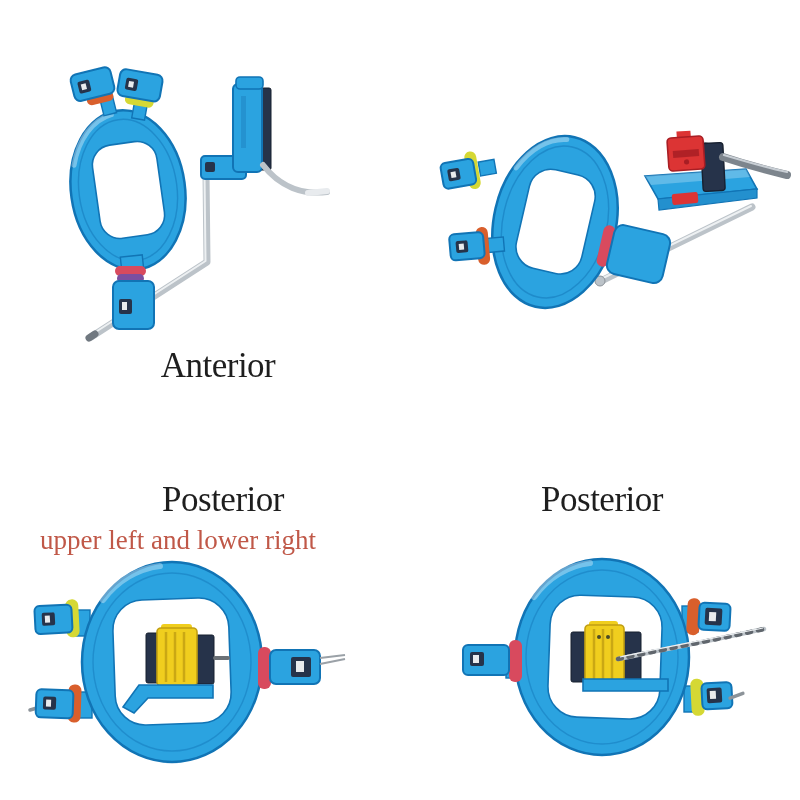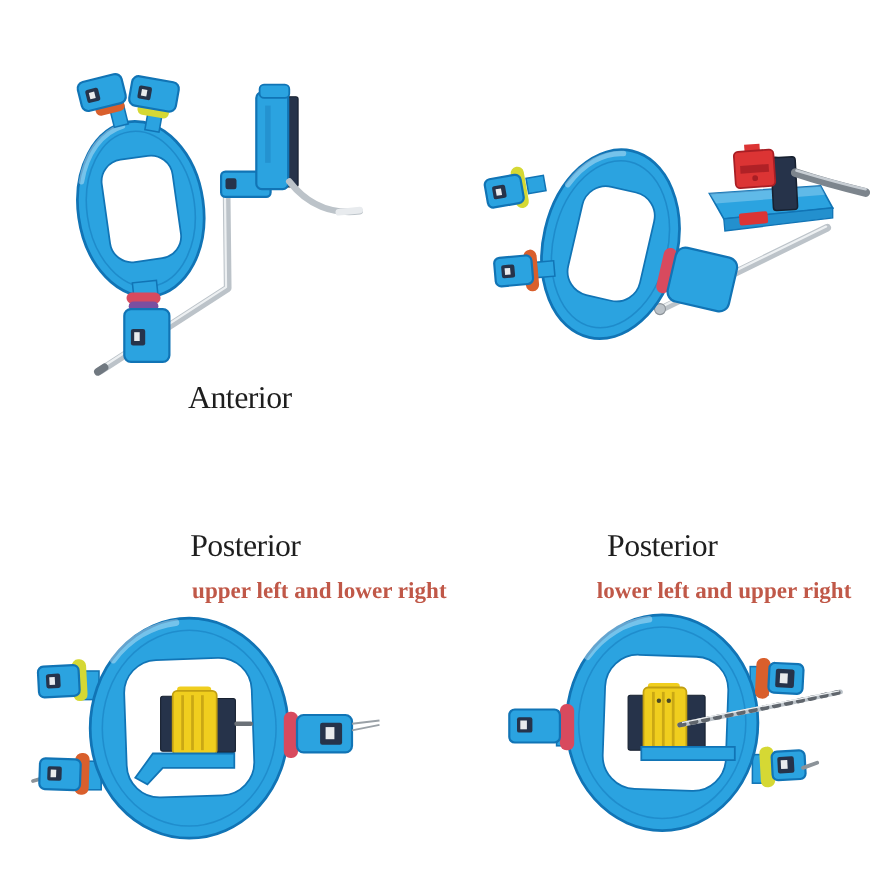--- a/index.html
+++ b/index.html
@@ -1,23 +1,23 @@
 <!DOCTYPE html>
 <html style="--background: #FFFFFF; --label-color: #1E1E1E; --sublabel-color: #C05848; --device-blue: #2BA3E0; --device-blue-mid: #2390CE; --device-blue-dark: #1174B5; --film-navy: #26334A; --bite-block-yellow: #F0CE1E; --bite-block-yellow-dark: #C19F12; --band-yellow-green: #D5D834; --band-orange: #D95F2C; --band-red: #D84A5E; --band-purple: #7B4FA0; --clamp-red: #DC3434; --clamp-red-dark: #A81E24; --metal-grey: #BCC3C9; --metal-grey-light: #EDF0F2; --cable-grey-dark: #7D858D;"><head>
 <meta charset="utf-8">
 <style>
   html,body{margin:0;padding:0;}
   body{width:800px;height:800px;background:var(--background,#fff);overflow:hidden;
        font-family:"Liberation Serif", serif;}
   .stage{position:relative;width:800px;height:800px;background:var(--background,#fff);}
   svg.device{position:absolute;}
-  .label-main{position:absolute;text-align:center;font-size:29px;line-height:1.1;
+  .label-main{position:absolute;text-align:center;font-size:35px;line-height:1.1;
       color:var(--label-color,#1E1E1E);letter-spacing:-0.5px;}
-  .label-sub{position:absolute;text-align:right;font-size:21px;line-height:1.1;
-      color:var(--sublabel-color,#C05848);font-weight:bold;}
+  .label-sub{position:absolute;text-align:left;font-size:27px;line-height:1.1;
+      color:var(--sublabel-color,#C05848);}
   
   .f-blue{fill:var(--device-blue,#2BA3E0);}
   .f-blue-mid{fill:var(--device-blue-mid,#2390CE);}
   .f-white{fill:#ffffff;}
   .f-navy{fill:var(--film-navy,#26334A);}
   .f-yellow{fill:var(--bite-block-yellow,#F0CE1E);}
   .f-band-y{fill:var(--band-yellow-green,#D5D834);}
   .f-band-o{fill:var(--band-orange,#D95F2C);}
   .f-band-r{fill:var(--band-red,#D84A5E);}
   .f-band-p{fill:var(--band-purple,#7B4FA0);}
@@ -173,21 +173,20 @@
       <rect x="161" y="624" width="31" height="8" rx="3" class="f-yellow"></rect>
       <rect x="157" y="628" width="40" height="58" rx="4" class="f-yellow" stroke="var(--bite-block-yellow-dark,#C19F12)" stroke-width="1.6"></rect>
       <line x1="166" y1="632" x2="166" y2="682" stroke="var(--bite-block-yellow-dark,#C19F12)" stroke-width="2.5" opacity="0.8"></line>
       <line x1="175" y1="632" x2="175" y2="682" stroke="var(--bite-block-yellow-dark,#C19F12)" stroke-width="2.5" opacity="0.8"></line>
       <line x1="184" y1="632" x2="184" y2="682" stroke="var(--bite-block-yellow-dark,#C19F12)" stroke-width="2.5" opacity="0.8"></line>
     </g>
     <path d="M213,685 L213,698 L148,698 L134,713 L123,707 L139,685 Z" class="f-blue s-dk" stroke-width="1.6"></path>
   </svg>
 
   <div class="label-main" style="left:430px;top:481px;width:344px">Posterior</div>
-  <div class="label-sub" style="left:430px;top:526px;width:344px">lower left and upper right</div>
   <svg class="device" style="left:430px;top:555px" width="340" height="240" viewBox="430 555 340 240">
     <rect x="506" y="648" width="16" height="30" class="f-blue s-dk" stroke-width="1.4"></rect>
     <rect x="682" y="606" width="16" height="26" class="f-blue s-dk" stroke-width="1.4"></rect>
     <rect x="684" y="686" width="16" height="26" class="f-blue s-dk" stroke-width="1.4"></rect>
     <g>
       <ellipse cx="602" cy="657" rx="87" ry="98" class="f-blue s-dk" stroke-width="2.5"></ellipse>
       <ellipse cx="602" cy="657" rx="76" ry="87" fill="none" class="s-dk" stroke-width="1.4" opacity="0.45"></ellipse>
       <rect x="549" y="596" width="112" height="122" rx="30" class="f-white s-dk" stroke-width="1.6" transform="rotate(2 602 657)"></rect>
       <path d="M534,597 A83 94 0 0 1 590,563" stroke="#fff" opacity="0.35" stroke-width="6" fill="none" stroke-linecap="round"></path>
     </g>

